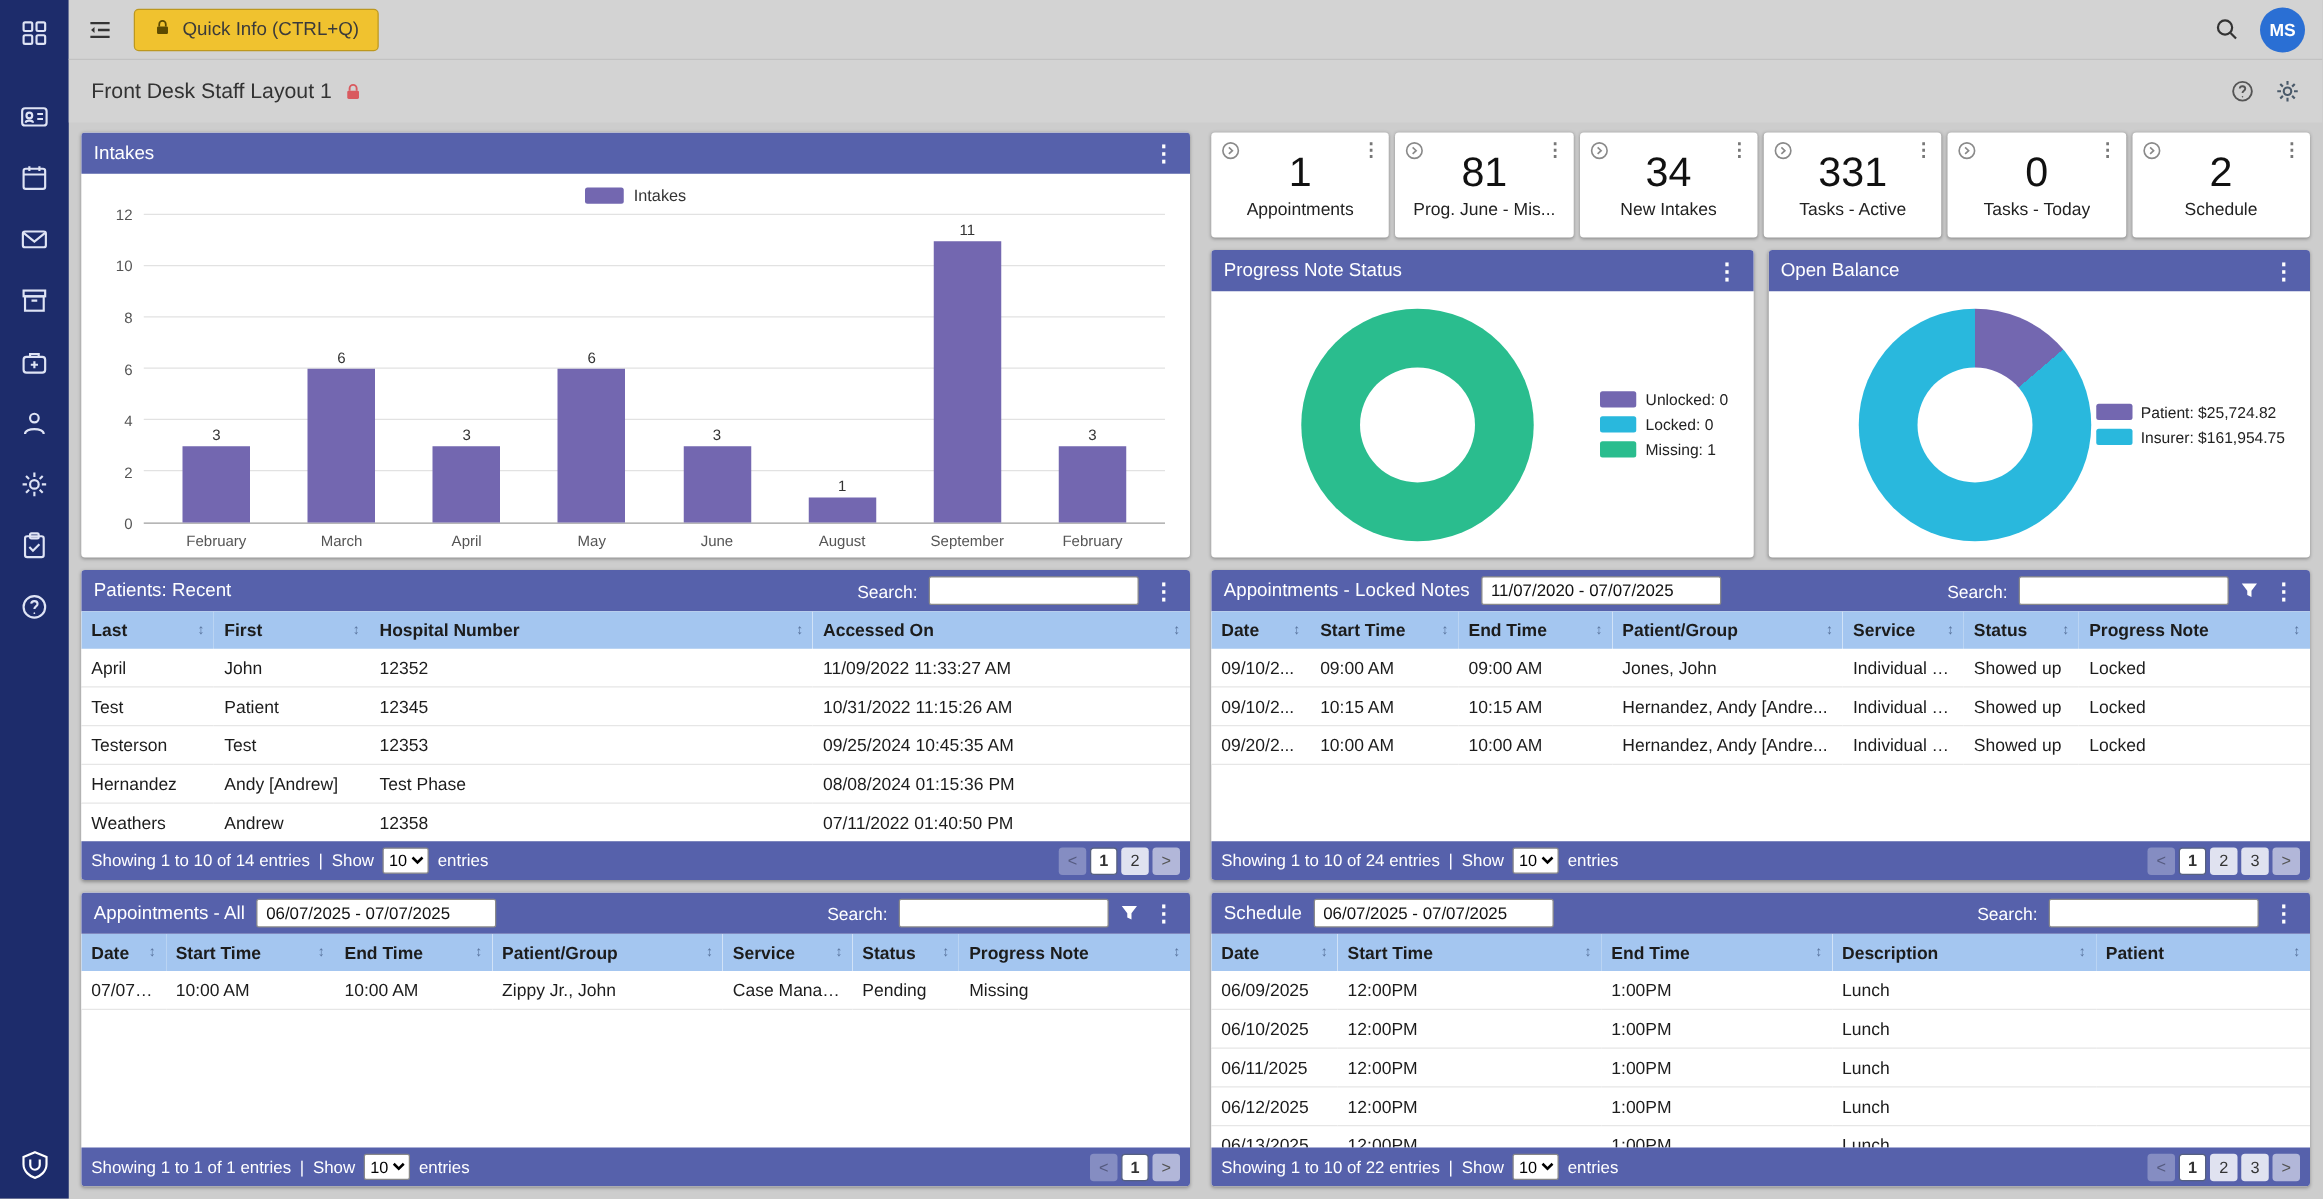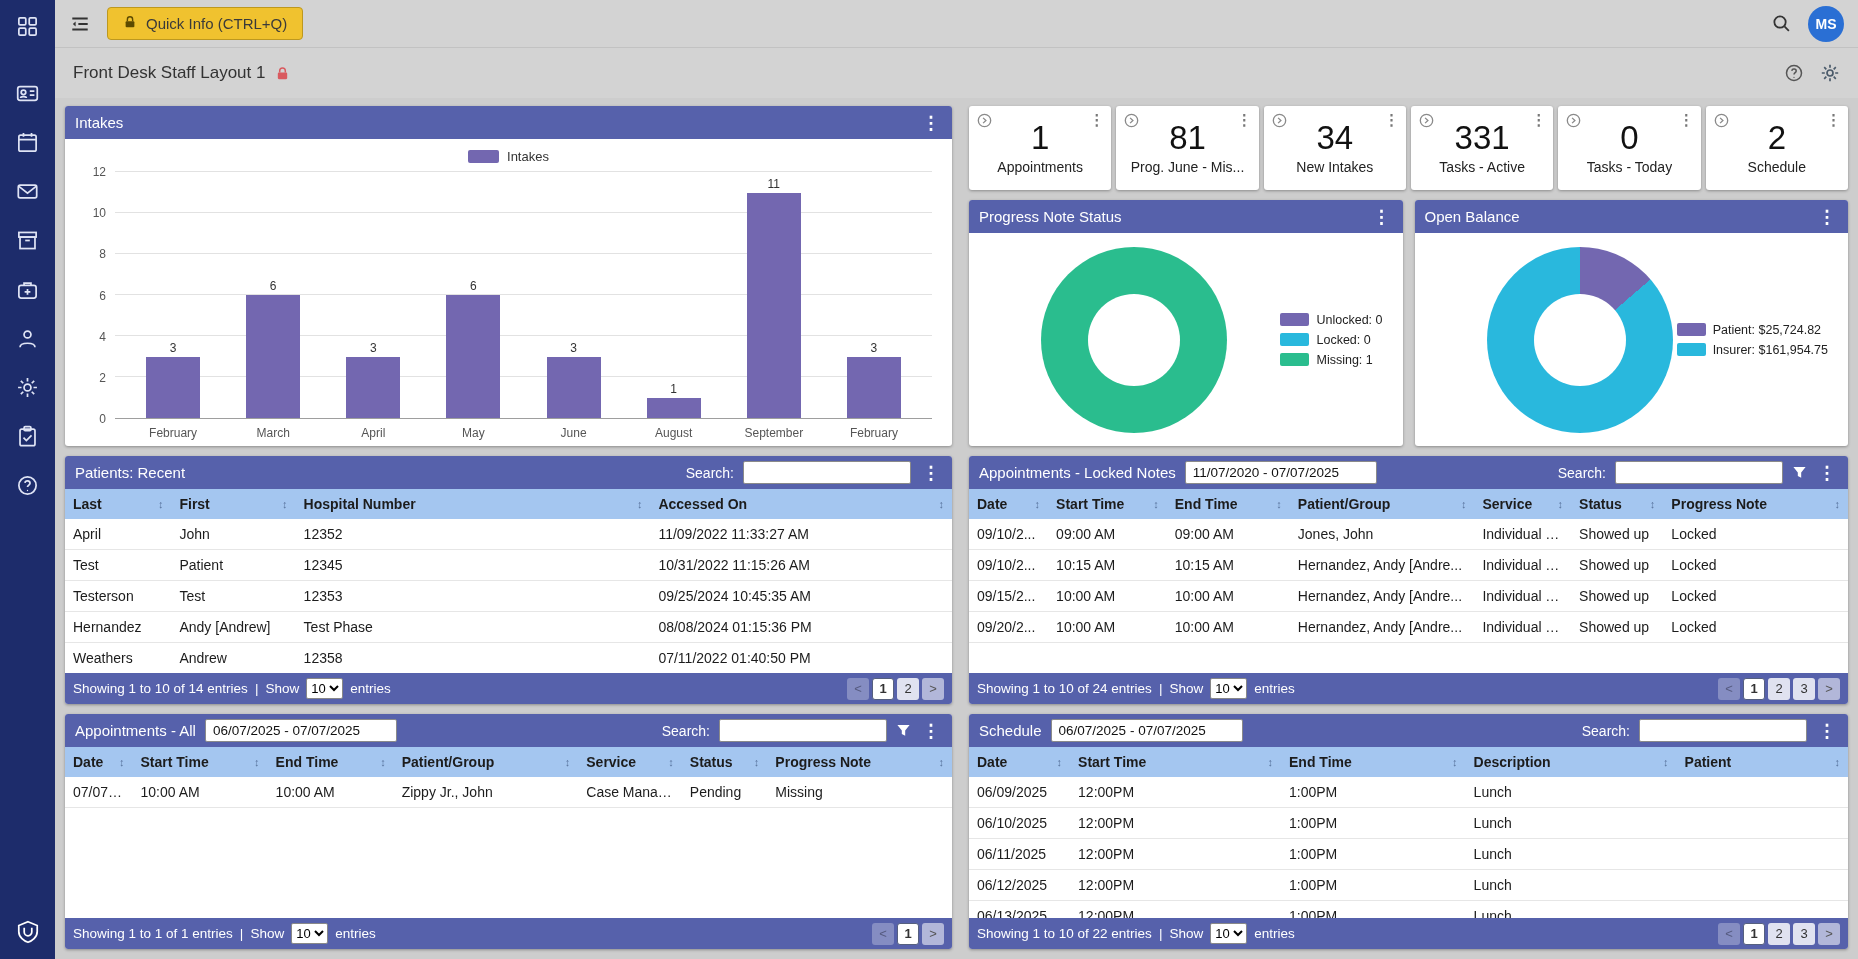--- a/index.html
+++ b/index.html
@@ -586,29 +586,20 @@
                 <tr>
                   <td>09/10/2...</td>
                   <td>10:15 AM</td>
                   <td>10:15 AM</td>
                   <td>Hernandez, Andy [Andre...</td>
                   <td>Individual T...</td>
                   <td>Showed up</td>
                   <td>Locked</td>
                 </tr>
                 <tr>
-                  <td>09/15/2...</td>
-                  <td>10:00 AM</td>
-                  <td>10:00 AM</td>
-                  <td>Hernandez, Andy [Andre...</td>
-                  <td>Individual T...</td>
-                  <td>Showed up</td>
-                  <td>Locked</td>
-                </tr>
-                <tr>
                   <td>09/20/2...</td>
                   <td>10:00 AM</td>
                   <td>10:00 AM</td>
                   <td>Hernandez, Andy [Andre...</td>
                   <td>Individual T...</td>
                   <td>Showed up</td>
                   <td>Locked</td>
                 </tr>
               </tbody>
           </table>

